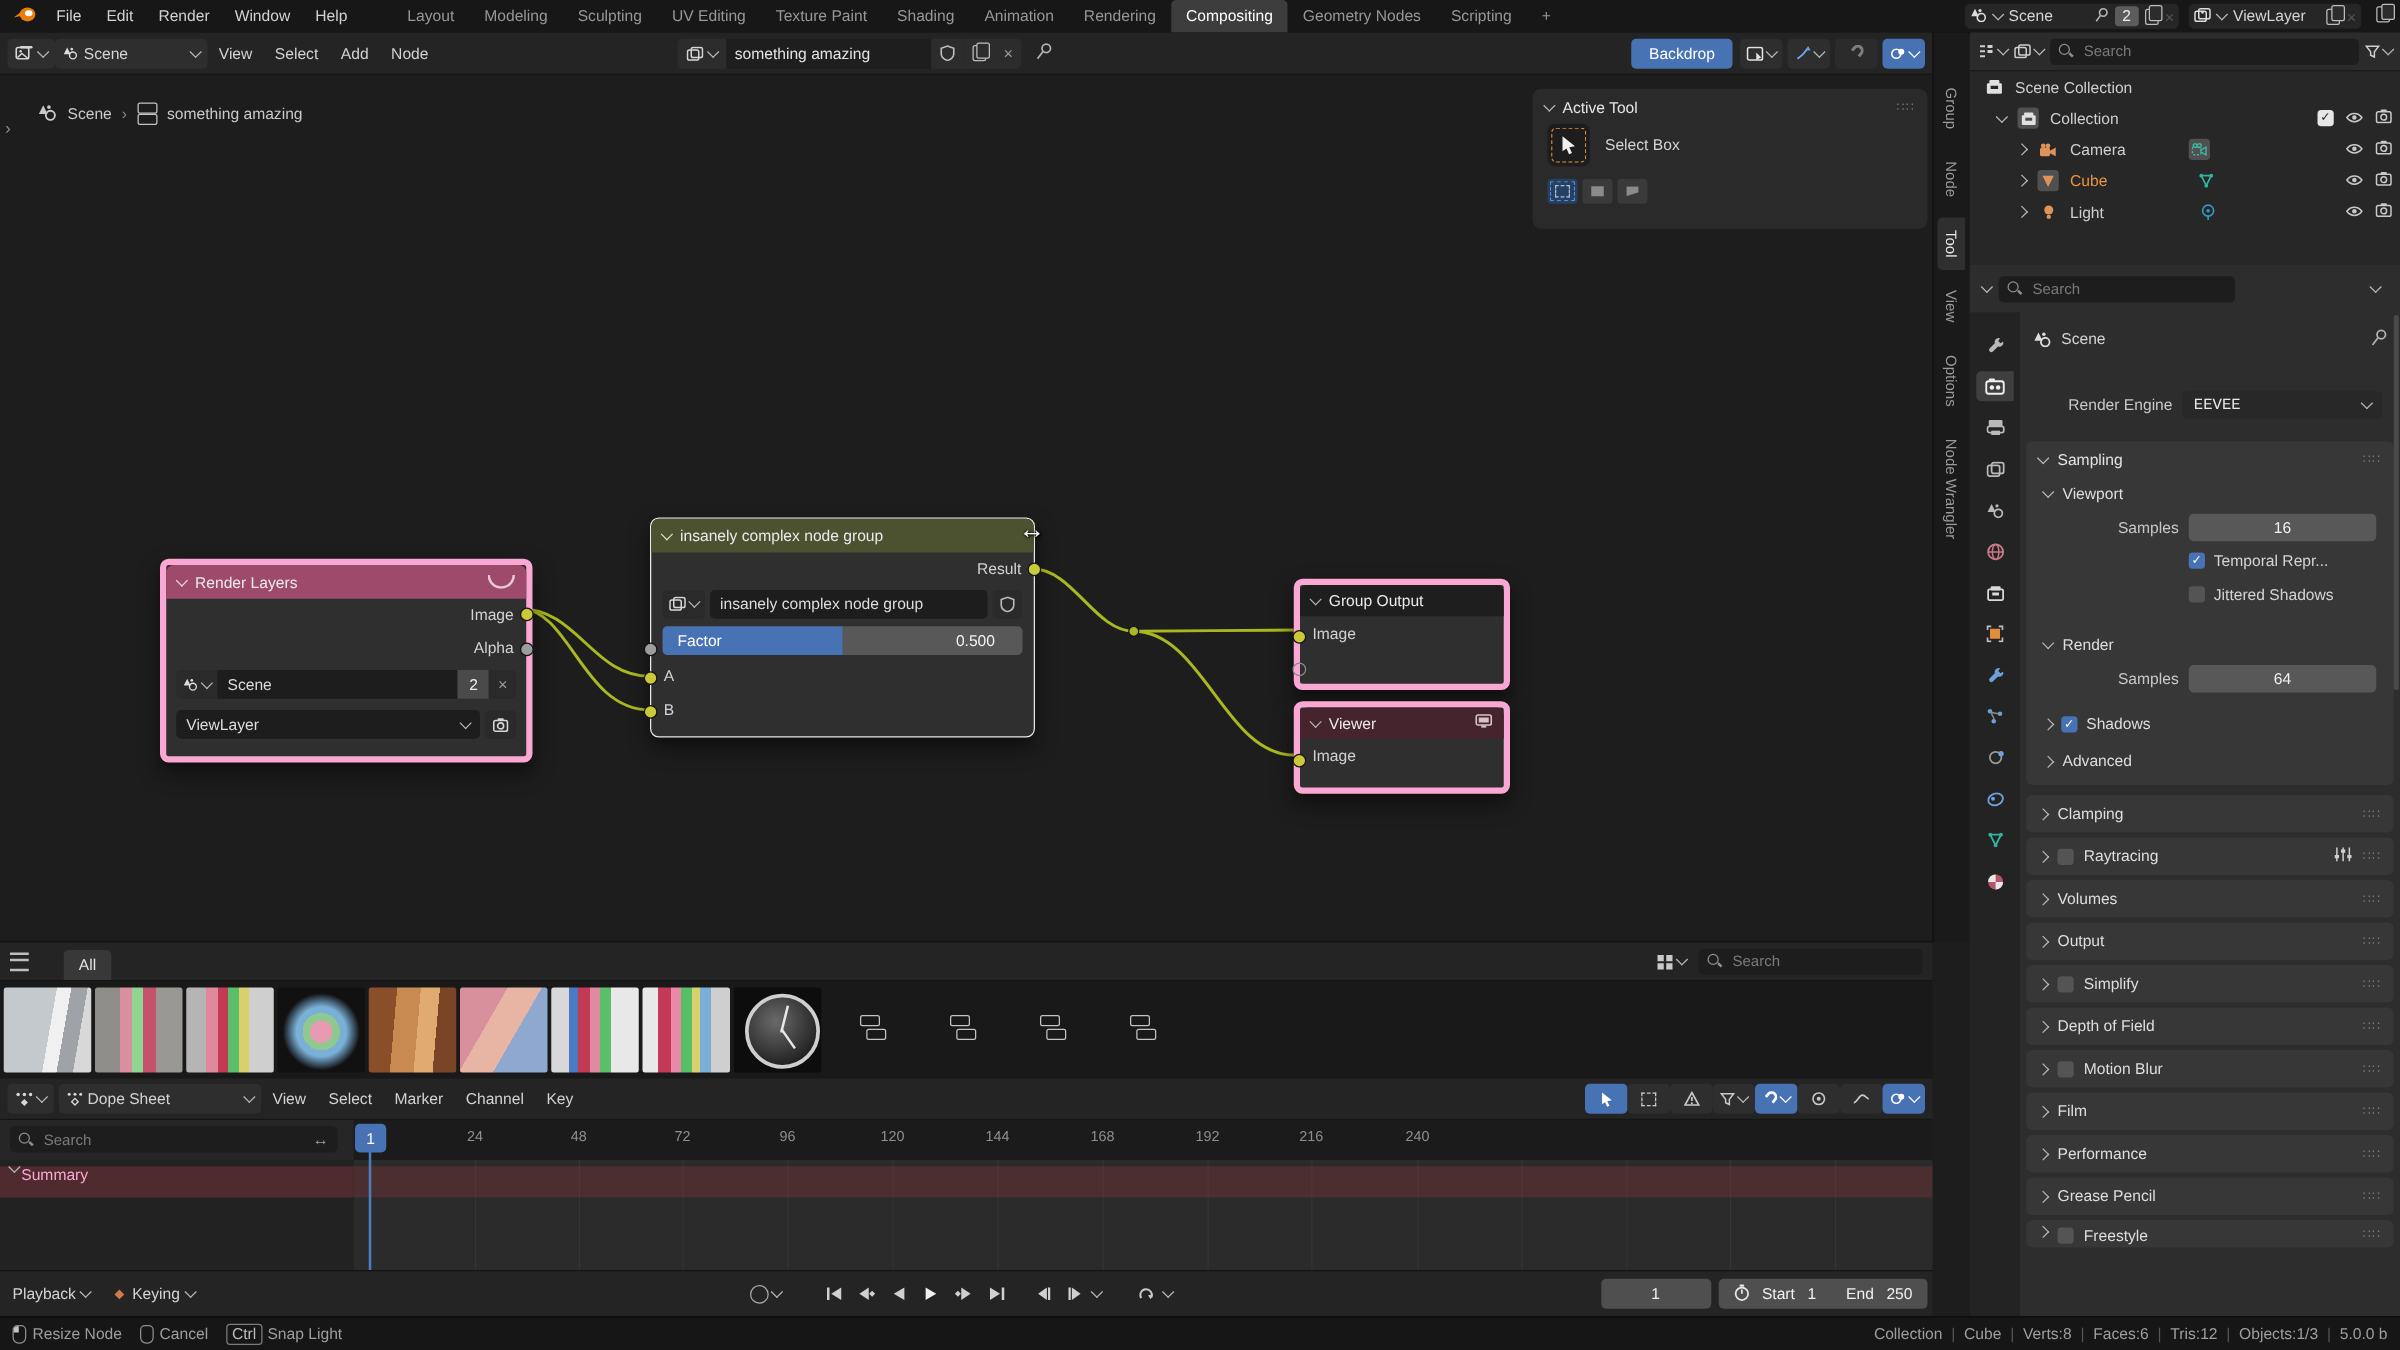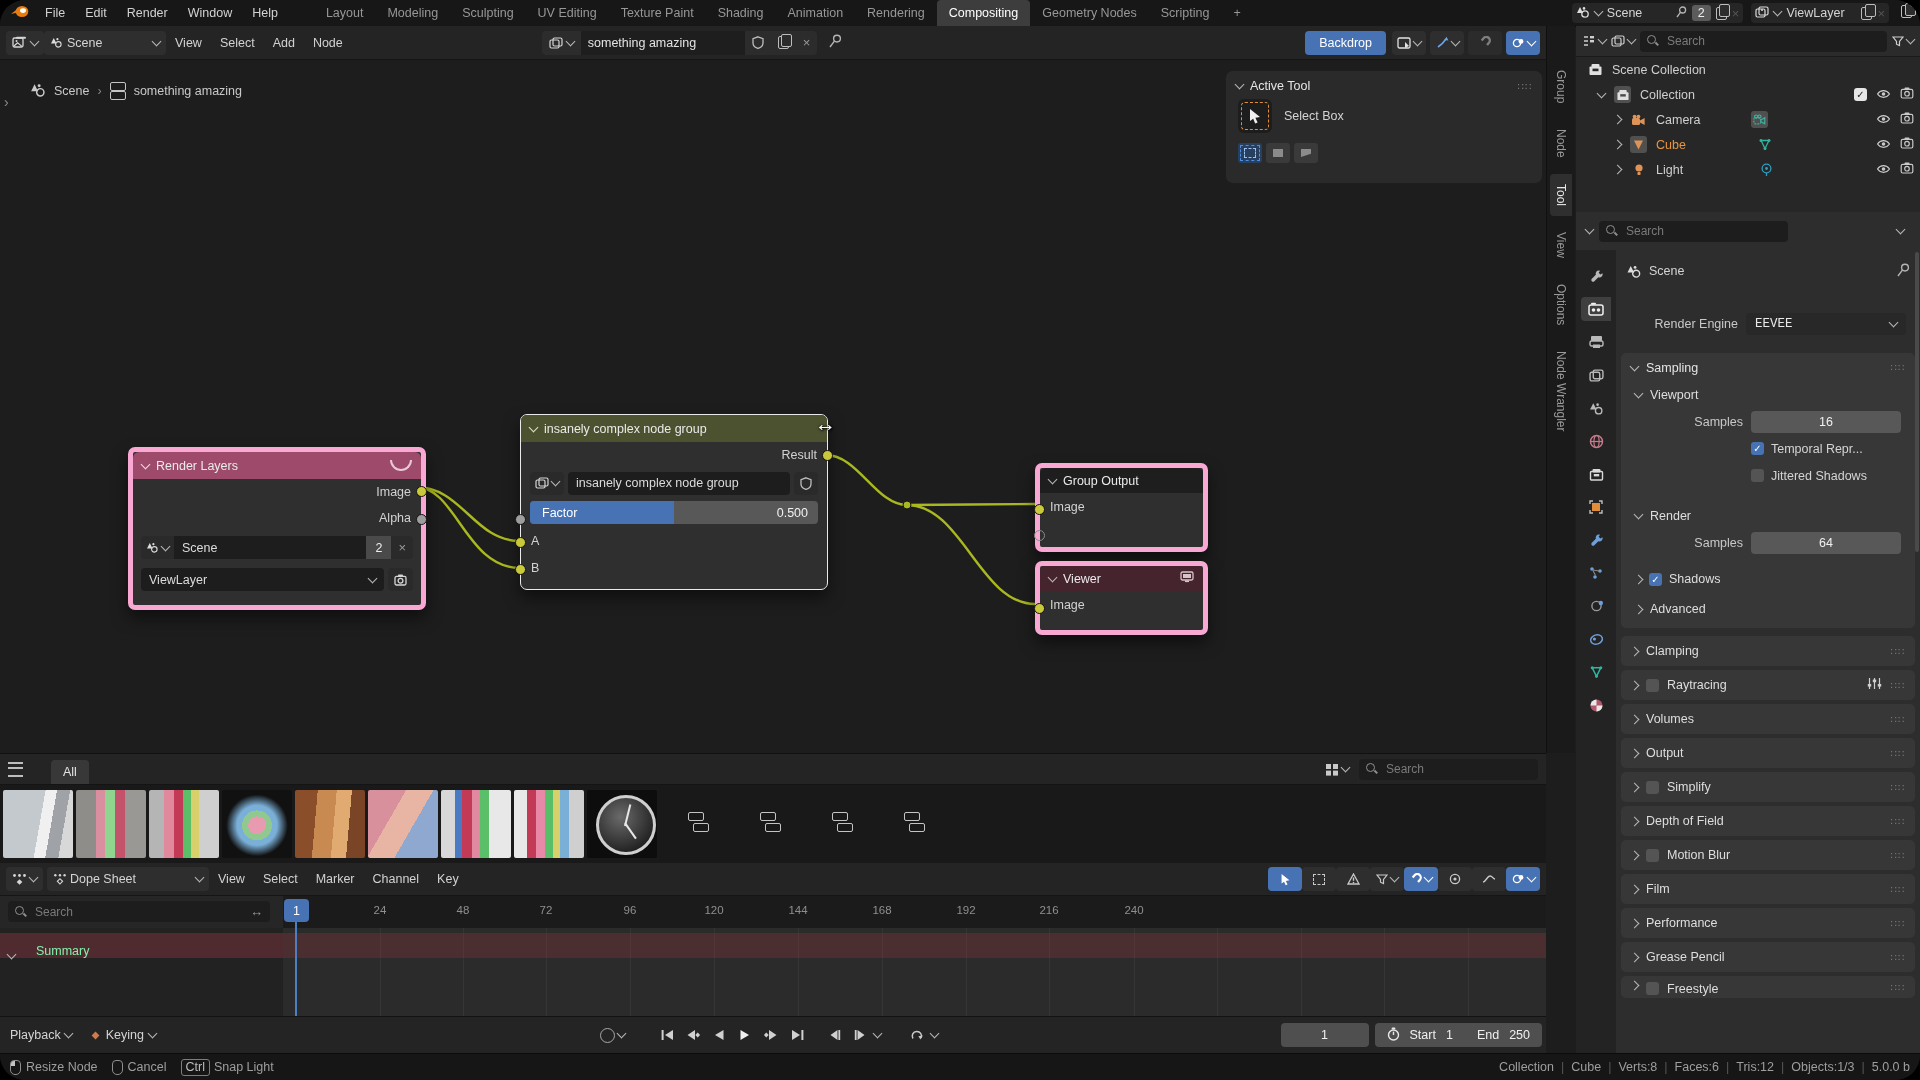--- a/index.html
+++ b/index.html
@@ -1,17 +1,17 @@
 <!DOCTYPE html>
 <html><head>
 <meta charset="utf-8">
 <style>
   html,body{margin:0;padding:0;background:#000;}
   #app{position:relative;width:1920px;height:1080px;background:#1d1d1d;overflow:hidden;
-       font-family:"Liberation Sans","DejaVu Sans",sans-serif;font-size:12.5px;color:#d4d4d4;border-radius:25px;}
+       font-family:"Liberation Sans","DejaVu Sans",sans-serif;font-size:12.5px;color:#d4d4d4;}
   .abs{position:absolute;}
   .flex{display:flex;align-items:center;}
   input{font-family:inherit;}
   
   .chev-d,.chev-r{width:6px;height:6px;border-right:1.6px solid #b9b9b9;border-bottom:1.6px solid #b9b9b9;display:inline-block;flex:0 0 auto;}
   .chev-d{transform:rotate(45deg);margin-top:-3px;}
   .chev-r{transform:rotate(-45deg);}
   .drag-dots{color:#7a7a7a;font-size:10px;letter-spacing:1px;}
   .mag{width:12px;height:12px;position:relative;display:inline-block;flex:0 0 auto;}
   .mag::before{content:'';position:absolute;left:0;top:0;width:7px;height:7px;border:1.5px solid #8f8f8f;border-radius:50%;}
@@ -48,21 +48,21 @@
   .nrow{display:flex;align-items:center;height:27px;padding:0 10px;color:#d2d2d2;}
   .nrow.right{justify-content:flex-end;}
   .sock{position:absolute;width:11px;height:11px;border-radius:50%;border:1px solid #141414;box-sizing:border-box;z-index:3;}
   .sock.yel{background:#c9c93a;}
   .sock.gry{background:#9d9d9d;}
   .sock.virt{background:transparent;border:1.6px solid #8b8b8b;}
   .nfield{background:#1d1d1d;border-radius:4px;height:23px;display:flex;align-items:center;padding:0 8px;color:#dcdcdc;flex:1;}
   .slider{position:relative;height:23px;border-radius:4px;overflow:hidden;background:#585858;flex:1;display:flex;align-items:center;}
   .slider .fill{position:absolute;left:0;top:0;bottom:0;width:50%;background:#4772b3;}
   .slider .lab{position:relative;margin-left:12px;color:#fff;}
-  .slider .val{position:relative;margin-left:auto;margin-right:10px;color:#f2f2f2;}
+  .slider .val{position:relative;margin-left:auto;margin-right:22px;color:#f2f2f2;}
   .cursor-resize{position:absolute;z-index:9;color:#fff;font-size:21px;font-weight:bold;text-shadow:0 0 3px #000,1px 1px 2px #000;}
   
   .atool{left:1225px;top:70px;width:316px;height:112px;background:rgba(43,43,43,.96);border-radius:8px;z-index:4;border:1px solid #1e1e1e;}
   .atool-hdr{display:flex;align-items:center;gap:7px;padding:8px 10px 4px 10px;color:#e6e6e6;}
   .tool-big{width:34px;height:34px;background:#1d1d1d;border-radius:6px;display:flex;align-items:center;justify-content:center;position:relative;}
   .tool-big::before{content:'';position:absolute;inset:3px;border:1.5px dashed #e08e3c;border-radius:4px;}
   .mini-btn{width:24px;height:20px;border-radius:3px;background:#3a3a3a;display:flex;align-items:center;justify-content:center;}
   .mini-btn.sel{background:#28405f;outline:1.4px dashed #4f8fe0;outline-offset:-3px;}
   
   .rail{left:1546px;top:26px;width:29px;height:727px;background:#1a1a1a;border-left:1px solid #101010;display:flex;flex-direction:column;gap:6px;padding-top:34px;box-sizing:border-box;}
@@ -114,21 +114,21 @@
   
   .dope{left:0;top:863px;width:1546px;height:153px;background:#262626;}
   .dope-hdr{height:33px;background:#242424;border-bottom:1px solid #151515;display:flex;align-items:center;padding:0 6px;box-sizing:border-box;}
   .ruler{position:absolute;left:283px;top:33px;right:0;height:32px;background:#1b1b1b;border-bottom:1px solid #131313;}
   .tick{position:absolute;top:8px;transform:translateX(-50%);color:#8f8f8f;font-size:11.5px;}
   .dope-search{position:absolute;left:8px;top:38px;width:262px;}
   .dope-body{position:absolute;left:0;top:65px;right:0;bottom:0;}
   .chan-col{position:absolute;left:0;top:0;bottom:0;width:283px;background:#222222;}
   .keyarea{position:absolute;left:283px;top:0;right:0;bottom:0;background:#2b2b2b;}
   .vline{position:absolute;top:0;bottom:0;width:1px;background:#353535;}
-  .sum-left{position:absolute;left:0;top:5px;width:283px;height:25px;background:#4f2a2e;display:flex;align-items:flex-end;gap:21px;padding-left:8px;box-sizing:border-box;color:#86efac;}
+  .sum-left{position:absolute;left:0;top:5px;width:283px;height:25px;background:#4f2a2e;display:flex;align-items:flex-start;gap:2px;padding-left:8px;box-sizing:border-box;color:#f9a8d4;}
   .sum-band{position:absolute;left:0;top:5px;right:0;height:25px;background:rgba(150,52,58,.30);}
   .playhead{position:absolute;left:295px;top:38px;width:2px;height:115px;background:#4a7fc4;z-index:3;}
   .frame-badge{position:absolute;left:284px;top:36px;width:25px;height:23px;background:#4772b3;border-radius:4px;color:#fff;display:flex;align-items:center;justify-content:center;z-index:4;}
   
   .playbar{left:0;top:1016px;width:1546px;height:37px;background:#242424;border-top:1px solid #131313;display:flex;align-items:center;padding:0 10px;box-sizing:border-box;}
   .pb-btn{height:24px;min-width:24px;display:flex;align-items:center;justify-content:center;border-radius:4px;gap:2px;}
   .transport{display:flex;align-items:center;gap:2px;position:absolute;left:655px;}
   .transport svg{display:block;}
   .stepgrp{position:absolute;left:822px;display:flex;align-items:center;gap:2px;}
   .loopgrp{position:absolute;left:905px;display:flex;align-items:center;gap:2px;}

